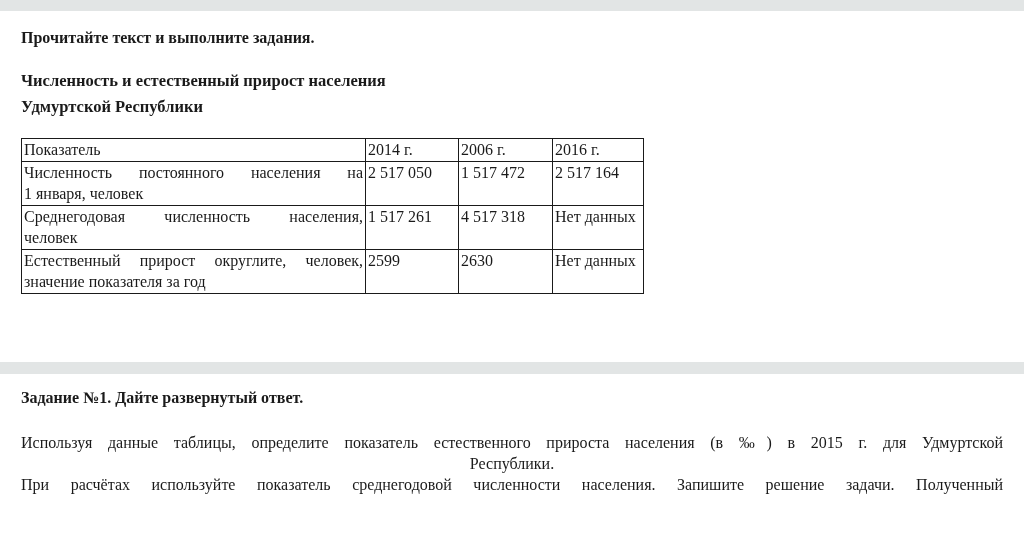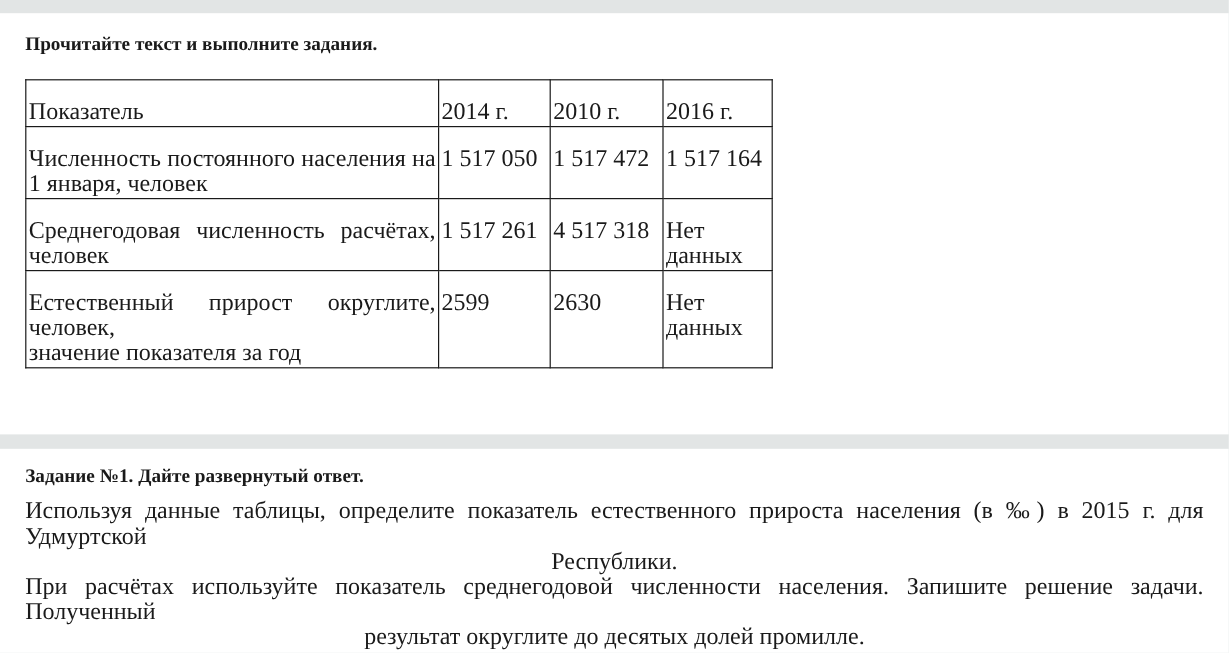--- a/index.html
+++ b/index.html
@@ -45,89 +45,93 @@
   }
   table.stats {
     border-collapse: collapse;
     table-layout: fixed;
     width: 622px;
     margin-top: 18px;
   }
   table.stats th, table.stats td {
     border: 1px solid #1a1a1a;
     vertical-align: top;
-    padding: 16px 2px 1px 2px;
-    font-size: 20px;
+    padding: 0 2px 1px 2px;
+    font-size: 16px;
     line-height: 21px;
     font-weight: normal;
     text-align: left;
     overflow: hidden;
   }
   .cell-line-justify {
     display: block;
     text-align: justify;
     text-align-last: justify;
   }
   .cell-line-left {
     display: block;
     text-align: left;
   }
   .task-heading {
     font-size: 16px;
     line-height: 20px;
     font-weight: bold;
   }
   .task-text {
-    margin-top: 8px;
-    font-size: 20px;
+    margin-top: 24px;
+    font-size: 16px;
     line-height: 21px;
   }
   .p-line-justify {
     display: block;
     text-align: justify;
     text-align-last: justify;
   }
   .p-line-left {
     display: block;
     text-align: center;
   }
 </style>
 </head>
 <body>
 
 <div class="card" id="card-top">
   <div class="instruction">Прочитайте текст и выполните задания.</div>
 
+  <div class="doc-title">
+    <span class="cell-line-left">Численность и естественный прирост населения</span>
+    <span class="cell-line-left">Удмуртской Республики</span>
+  </div>
 
   <table class="stats">
     <colgroup>
       <col style="width:344px">
       <col style="width:93px">
       <col style="width:94px">
       <col style="width:91px">
     </colgroup>
     <tbody>
       <tr>
         <th>Показатель</th>
         <th>2014 г.</th>
-        <th>2010 г.</th>
+        <th>2006 г.</th>
         <th>2016 г.</th>
       </tr>
       <tr>
         <td>
           <span class="cell-line-justify">Численность постоянного населения на</span>
           <span class="cell-line-left">1 января, человек</span>
         </td>
-        <td>1 517 050</td>
+        <td>2 517 050</td>
         <td>1 517 472</td>
-        <td>1 517 164</td>
+        <td>2 517 164</td>
       </tr>
       <tr>
         <td>
-          <span class="cell-line-justify">Среднегодовая численность расчётах,</span>
+          <span class="cell-line-justify">Среднегодовая численность населения,</span>
           <span class="cell-line-left">человек</span>
         </td>
         <td>1 517 261</td>
         <td>4 517 318</td>
         <td>Нет данных</td>
       </tr>
       <tr>
         <td>
           <span class="cell-line-justify">Естественный прирост округлите, человек,</span>
           <span class="cell-line-left">значение показателя за год</span>
@@ -139,15 +143,14 @@
     </tbody>
   </table>
 </div>
 
 <div class="card" id="card-bottom">
   <div class="task-heading">Задание №1. Дайте развернутый ответ.</div>
   <div class="task-text">
     <span class="p-line-justify">Используя данные таблицы, определите показатель естественного прироста населения (в ‰) в 2015 г. для Удмуртской</span>
     <span class="p-line-left">Республики.</span>
     <span class="p-line-justify">При расчётах используйте показатель среднегодовой численности населения. Запишите решение задачи. Полученный</span>
-    <span class="p-line-left">результат округлите до десятых долей промилле.</span>
   </div>
 </div>
 
 </body></html>

